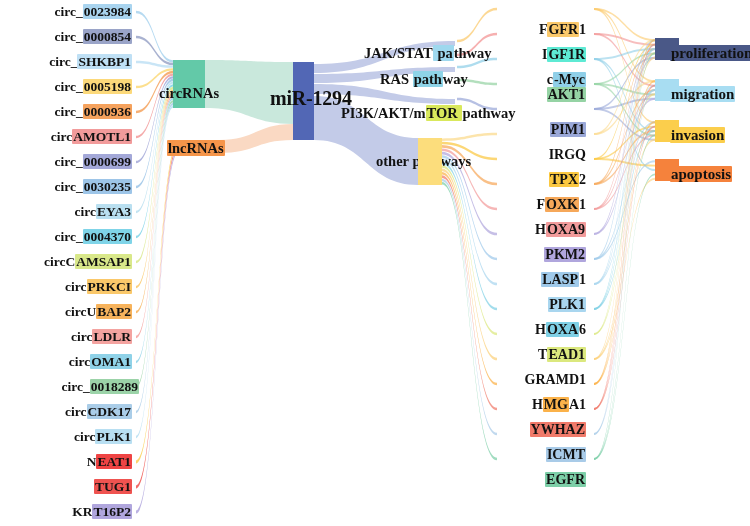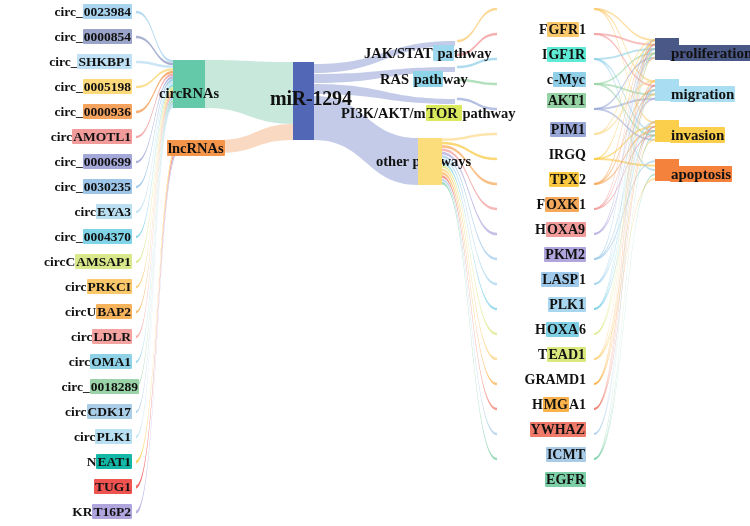--- a/index.html
+++ b/index.html
@@ -233,37 +233,37 @@
       <div class="lbl left-lbl" style="right: 618px; top: 205px;">circ<span class="hl" style="background:#b9dff0">EYA3</span></div>
       <div class="lbl left-lbl" style="right: 618px; top: 230px;">circ_<span class="hl" style="background:#7fd4e8">0004370</span></div>
       <div class="lbl left-lbl" style="right: 618px; top: 255px;">circC<span class="hl" style="background:#d9e88a">AMSAP1</span></div>
       <div class="lbl left-lbl" style="right: 618px; top: 280px;">circ<span class="hl" style="background:#fac86a">PRKCI</span></div>
       <div class="lbl left-lbl" style="right: 618px; top: 305px;">circU<span class="hl" style="background:#f7b35c">BAP2</span></div>
       <div class="lbl left-lbl" style="right: 618px; top: 330px;">circ<span class="hl" style="background:#f4a3a0">LDLR</span></div>
       <div class="lbl left-lbl" style="right: 618px; top: 355px;">circ<span class="hl" style="background:#8fd2e8">OMA1</span></div>
       <div class="lbl left-lbl" style="right: 611px; top: 380px;">circ_<span class="hl" style="background:#9bd3a8">0018289</span></div>
       <div class="lbl left-lbl" style="right: 618px; top: 405px;">circ<span class="hl" style="background:#aacde8">CDK17</span></div>
       <div class="lbl left-lbl" style="right: 618px; top: 430px;">circ<span class="hl" style="background:#b8dff2">PLK1</span></div>
-      <div class="lbl left-lbl" style="right: 618px; top: 455px;">N<span class="hl" style="background:#14b8a6">EAT1</span></div>
+      <div class="lbl left-lbl" style="right: 618px; top: 455px;">N<span class="hl" style="background:#ef4444">EAT1</span></div>
       <div class="lbl left-lbl" style="right: 618px; top: 480px;"><span class="hl" style="background:#ef5350">TUG1</span></div>
       <div class="lbl left-lbl" style="right: 618px; top: 505px;">KR<span class="hl" style="background:#b0a6dd">T16P2</span></div>
       <div class="nodebar" style="left: 173px; top: 60px; width: 32px; height: 48px; background: rgb(99, 201, 168);"></div>
       <div class="lbl node-lbl" style="left: 159px; top: 86px;">circRNAs</div>
       <div class="lbl node-lbl" style="left: 167px; top: 141px;"><span class="hl" style="background:#f5954a">lncRNAs</span></div>
       <div class="nodebar" style="left: 293px; top: 62px; width: 21px; height: 78px; background: rgb(82, 103, 181);"></div>
       <div class="lbl mid-lbl" style="left: 270px; top: 88px;">miR-1294</div>
       <div class="lbl path-lbl" style="left: 364px; top: 46px;">JAK/STAT<span class="hl" style="background:#9ed8ee"> pa</span>thway</div>
       <div class="lbl path-lbl" style="left: 364px; top: 72px; margin-left: 16px;">RAS <span class="hl" style="background:#8ed4e8">path</span>way</div>
       <div class="lbl path-lbl" style="left: 341px; top: 106px;">PI3K/AKT/m<span class="hl" style="background:#d9e85c">TOR </span>pathway</div>
       <div class="lbl path-lbl" style="left: 376px; top: 154px;">other pathways</div>
       <div class="nodebar" style="left: 418px; top: 138px; width: 24px; height: 47px; background: rgb(252, 221, 124);"></div>
       <div class="lbl gene-lbl" style="right: 164px; top: 1px;">F<span class="hl" style="background:#fbc96b">GFR</span>1</div>
       <div class="lbl gene-lbl" style="right: 164px; top: 26px;">I<span class="hl" style="background:#5eead4">GF1R</span></div>
       <div class="lbl gene-lbl" style="right: 164px; top: 51px;">c<span class="hl" style="background:#8fcfe8">-Myc</span></div>
-      <div class="lbl gene-lbl" style="right: 164px; top: 72px;"><span class="hl" style="background:#95d3a4">AKT1</span></div>
+      <div class="lbl gene-lbl" style="right: 164px; top: 66px;"><span class="hl" style="background:#95d3a4">AKT1</span></div>
       <div class="lbl gene-lbl" style="right: 164px; top: 101px;"><span class="hl" style="background:#9aa8d8">PIM1</span></div>
       <div class="lbl gene-lbl" style="right: 164px; top: 126px;">IRGQ</div>
       <div class="lbl gene-lbl" style="right: 164px; top: 151px;"><span class="hl" style="background:#fbc841">TPX</span>2</div>
       <div class="lbl gene-lbl" style="right: 164px; top: 176px;">F<span class="hl" style="background:#f6a85a">OXK</span>1</div>
       <div class="lbl gene-lbl" style="right: 164px; top: 201px;">H<span class="hl" style="background:#f29b9b">OXA9</span></div>
       <div class="lbl gene-lbl" style="right: 164px; top: 226px;"><span class="hl" style="background:#b0a6dd">PKM2</span></div>
       <div class="lbl gene-lbl" style="right: 164px; top: 251px;"><span class="hl" style="background:#9fc9ea">LASP</span>1</div>
       <div class="lbl gene-lbl" style="right: 164px; top: 276px;"><span class="hl" style="background:#a9d6ef">PLK1</span></div>
       <div class="lbl gene-lbl" style="right: 164px; top: 301px;">H<span class="hl" style="background:#7fd0e5">OXA</span>6</div>
       <div class="lbl gene-lbl" style="right: 164px; top: 326px;">T<span class="hl" style="background:#dbe87e">EAD1</span></div>

